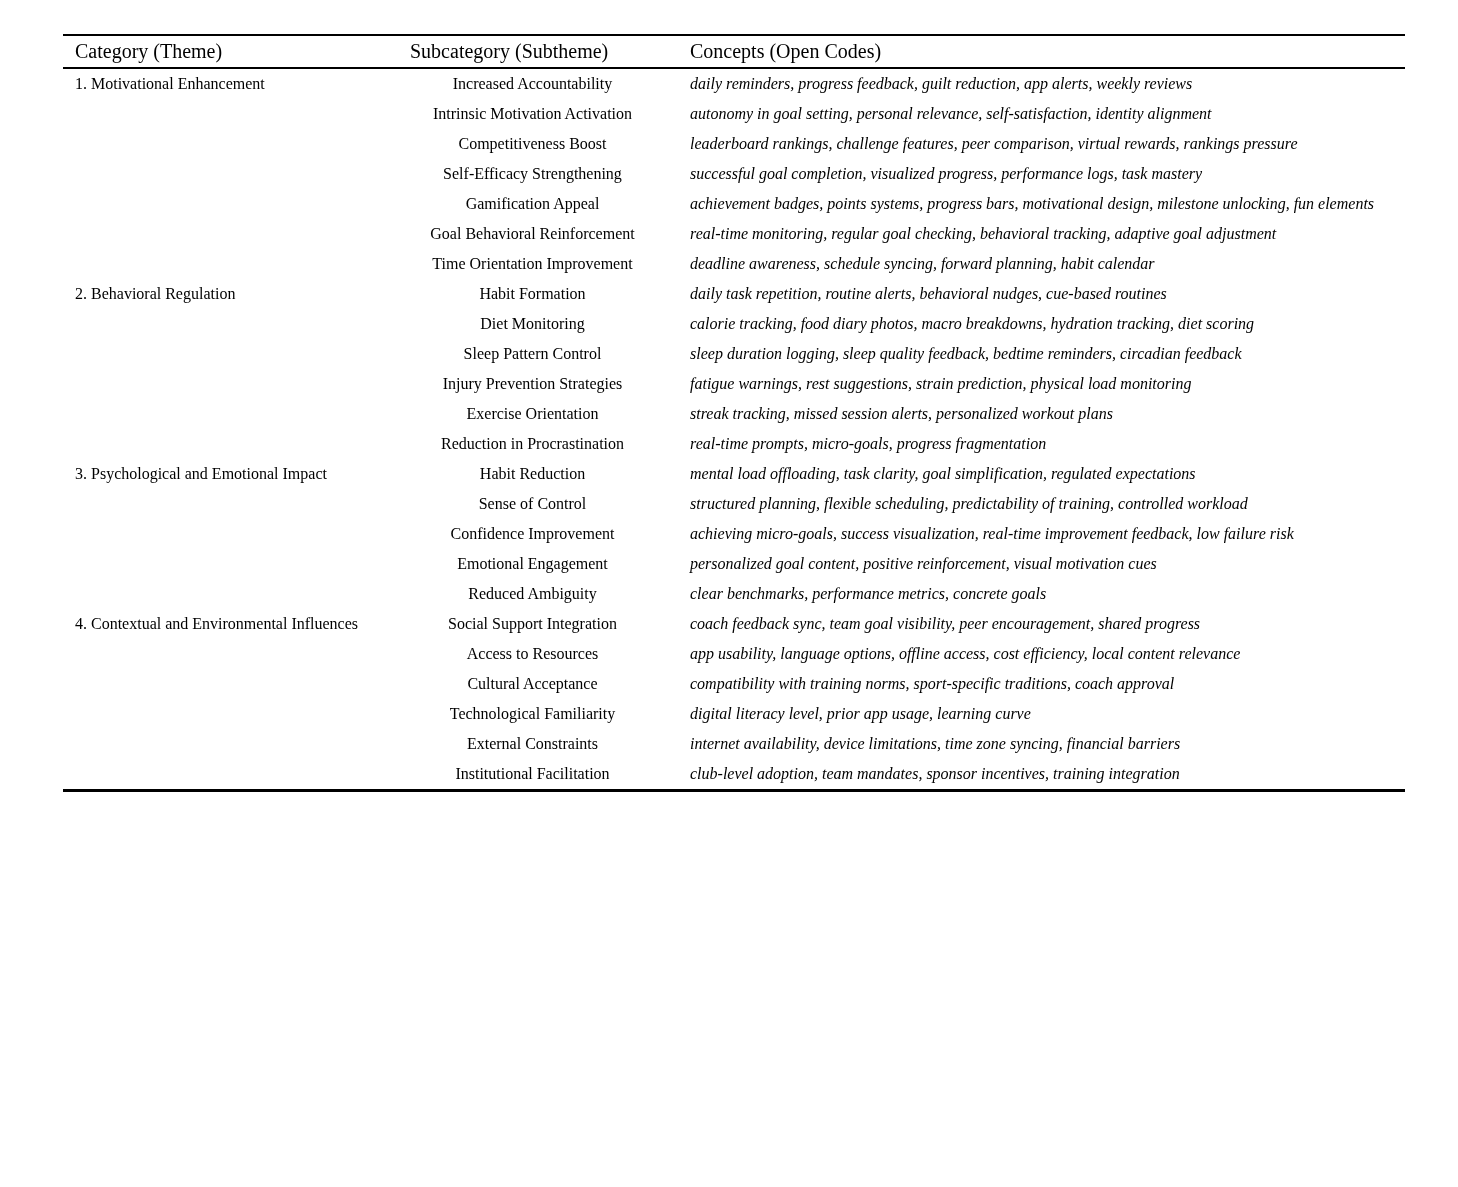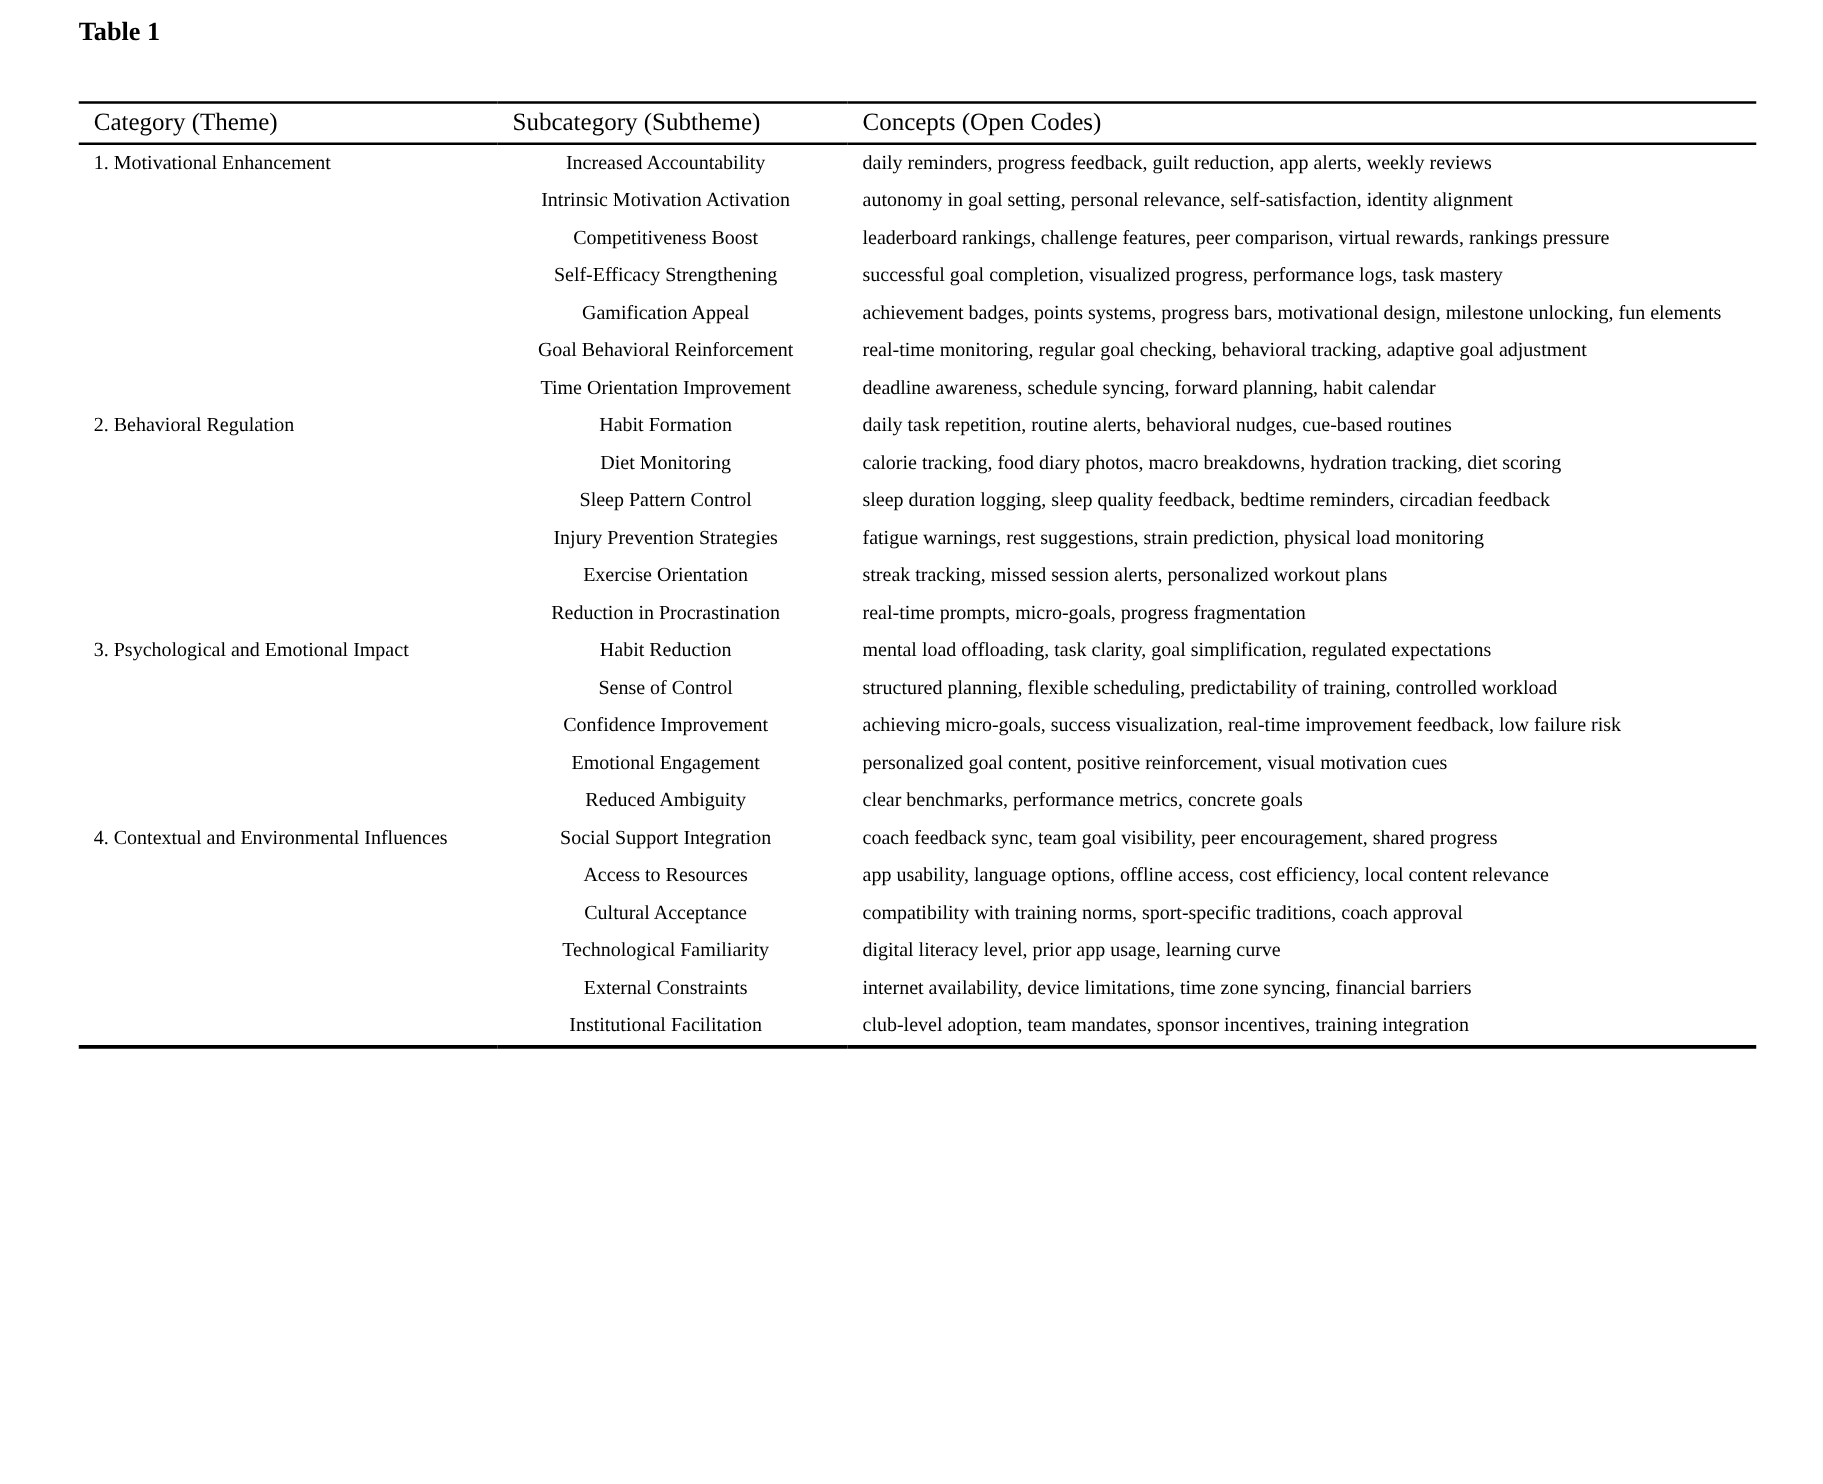--- a/index.html
+++ b/index.html
@@ -17,21 +17,21 @@
     font-weight: bold;
     line-height: 24px;
   }
   .table-caption {
     font-size: 21px;
     font-style: italic;
     margin-top: 26px;
     line-height: 24px;
   }
   table.apa {
-    margin-top: 44px;
+    margin-top: 21px;
     width: 1342px;
     table-layout: fixed;
     border-collapse: collapse;
     border-top: 2px solid #000;
     border-bottom: 3px solid #000;
   }
   col.c1 { width: 335px; }
   col.c2 { width: 280px; }
   col.c3 { width: 727px; }
   thead th {
@@ -44,27 +44,26 @@
     vertical-align: top;
   }
   tbody td {
     font-size: 16px;
     line-height: 25px;
     vertical-align: top;
     padding: 2px 0 3px 12px;
   }
   td.cat-cell  { padding-right: 23px; }
   td.sub-cell  { padding-right: 23px; text-align: center; }
-  td.con-cell  { padding-right: 2px; }
+  td.con-cell  { padding-right: 2px; font-style: italic; }
 </style>
 </head>
 <body>
 
 <div class="page">
-  <div class="table-label">Table 1</div>
 
   <table class="apa">
     <colgroup>
       <col class="c1">
         <col class="c2">
         <col class="c3">
     </colgroup>
     <thead>
       <tr>
         <th>Category (Theme)</th>

